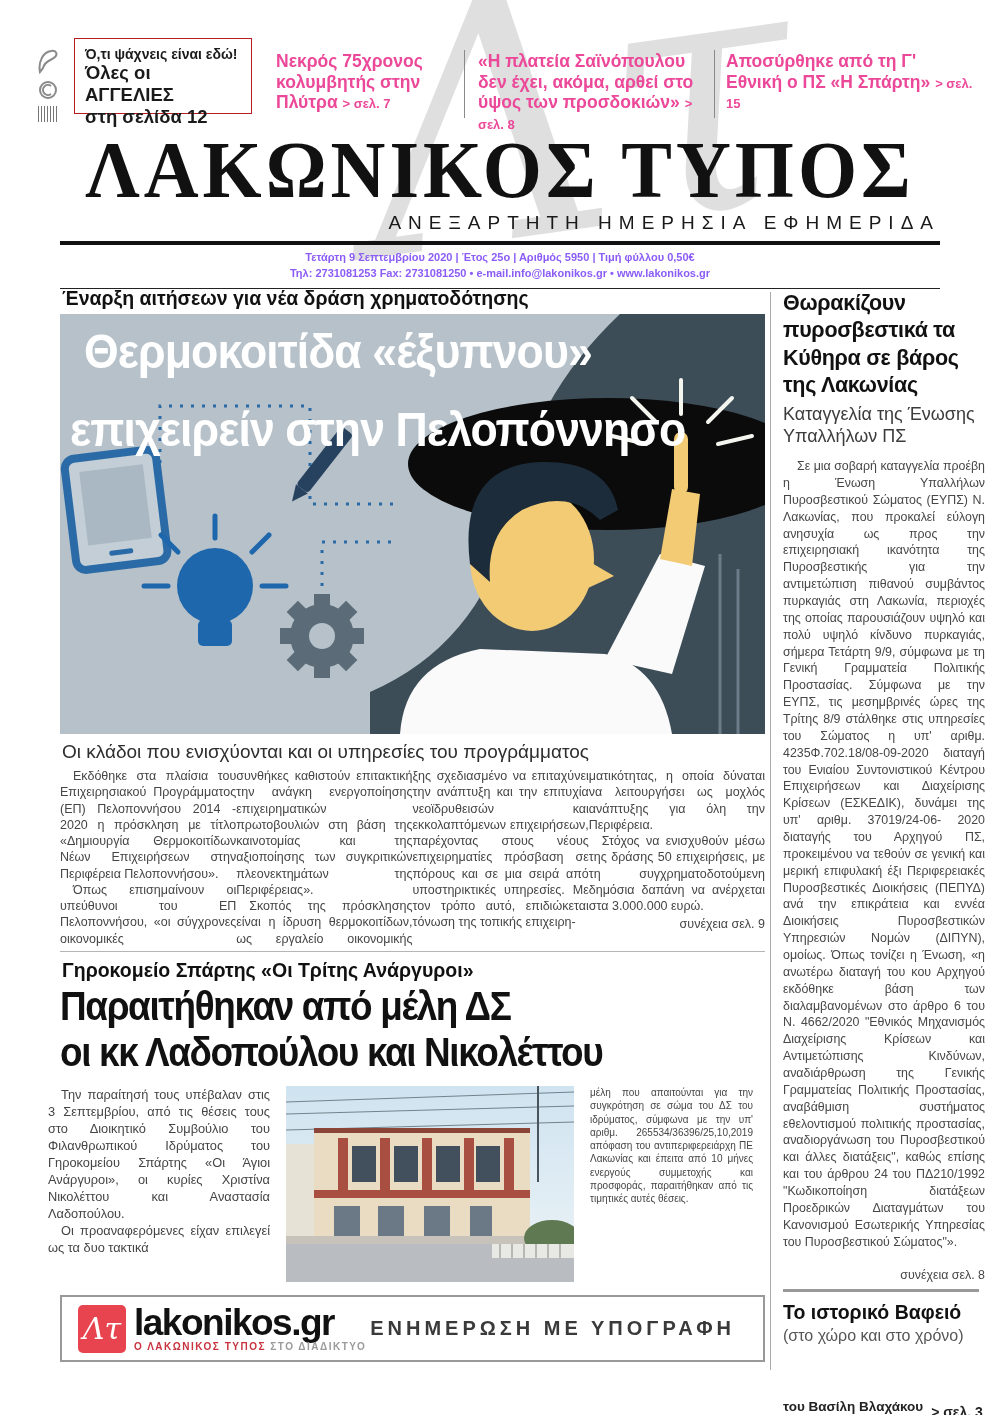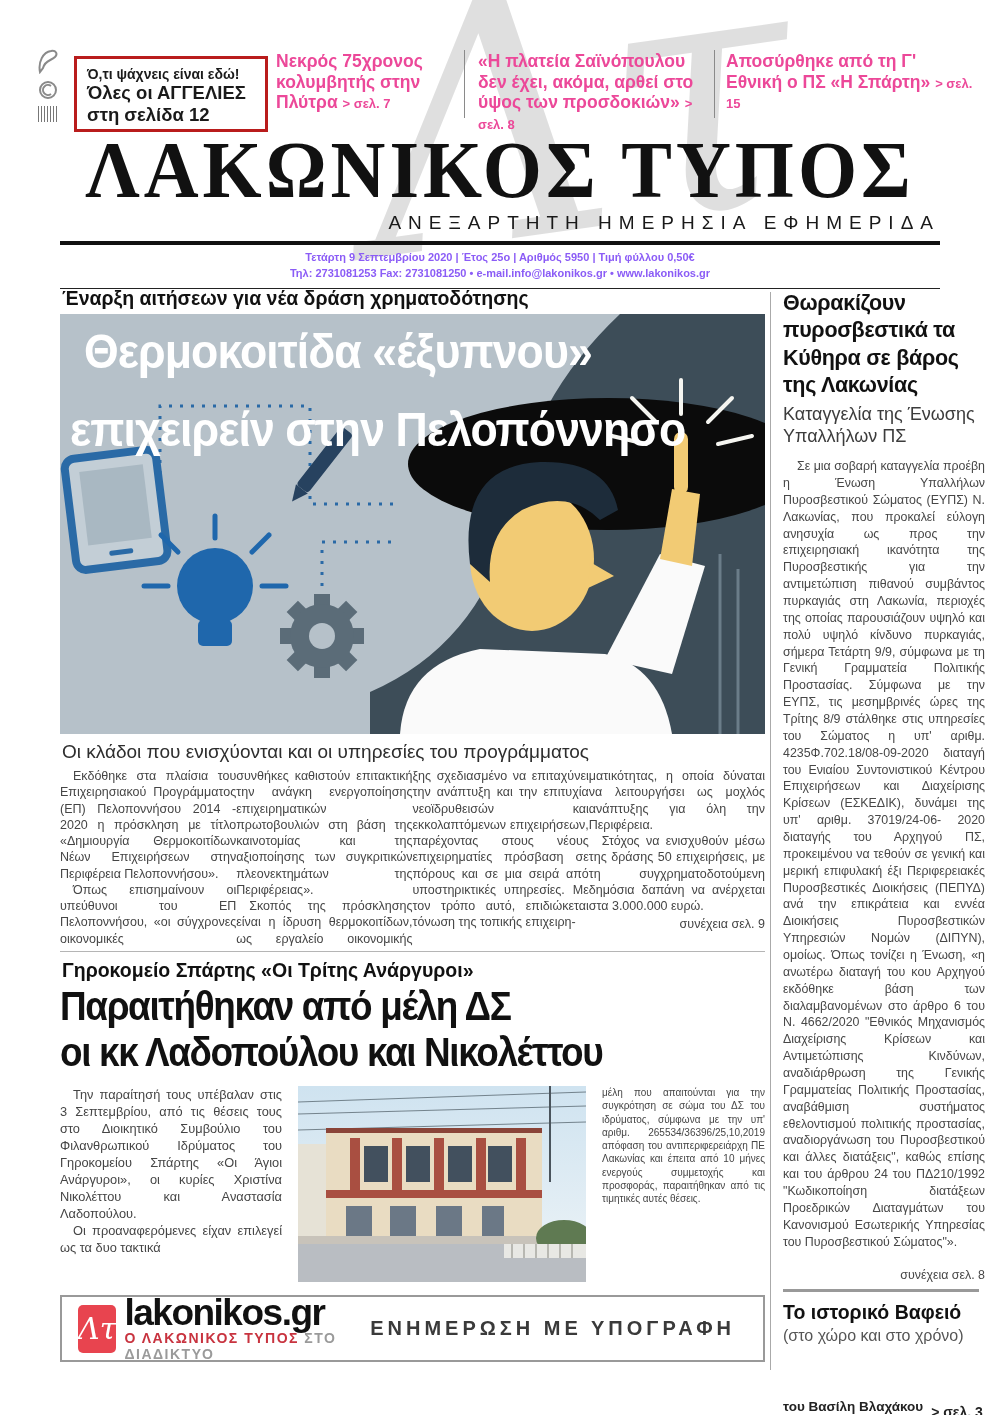--- a/index.html
+++ b/index.html
@@ -14,21 +14,21 @@
   .watermark {
     left:360px; top:-60px; font-family:"DejaVu Serif","Liberation Serif",serif;
     font-style:italic; font-size:340px; line-height:1; color:#000; opacity:0.12;
     transform:rotate(-8deg); z-index:0; pointer-events:none;
   }
   .z { z-index:2; }
 
   
   .elta { left:36px; top:48px; width:24px; display:flex; flex-direction:column; gap:6px; align-items:center; }
   .barcode { width:20px; height:16px; background:repeating-linear-gradient(90deg,#777 0 1px,transparent 1px 3px); }
-  .adbox { left:74px; top:56px; width:194px; height:76px; border:3px solid #b91c1c; padding:7px 10px; }
+  .adbox { left:74px; top:38px; width:178px; height:76px; border:1px solid #b91c1c; padding:7px 10px; }
   .adbox .l1 { font-size:14px; font-weight:700; }
   .adbox .l2, .adbox .l3 { font-size:18.5px; font-weight:700; line-height:1.2; }
   .teaser { font-size:17.5px; font-weight:700; line-height:1.18; color:#ec4899; }
   .teaser .pref { font-size:13px; }
   .t1 { left:276px; top:51px; width:178px; }
   .t2 { left:478px; top:51px; width:230px; }
   .t3 { left:726px; top:51px; width:248px; }
   .vd { width:1px; height:68px; background:#8a8a8a; top:50px; }
   .vd1 { left:464px; } .vd2 { left:714px; }
 
@@ -54,34 +54,34 @@
   .col { flex:1; font-size:12.5px; line-height:1.3; text-align:justify; color:#454545; }
   .col p { margin:0; }
   p.ind { text-indent:13px; }
   .cont { text-align:right; font-size:12.5px; color:#454545; margin-top:2px; }
   .rule-mid { left:60px; top:951px; width:705px; height:1px; background:#b5b5b5; }
 
   
   .k2 { left:62px; top:959px; }
   .headline2 { left:60px; top:983px; font-size:41px; font-weight:800; line-height:1.13;
     letter-spacing:-1.5px; color:#111; transform:scaleX(0.9); transform-origin:left top; white-space:nowrap; }
-  .s2body { left:60px; top:1086px; width:705px; height:198px; display:flex; gap:16px; overflow:hidden; }
+  .s2body { left:48px; top:1086px; width:705px; height:198px; display:flex; gap:16px; overflow:hidden; }
   .s2l { width:222px; font-size:12.8px; line-height:1.33; text-align:justify; color:#454545; }
   .s2photo { width:288px; height:196px; flex:none; }
   .s2r { flex:1; font-size:10px; line-height:1.33; text-align:justify; color:#454545; }
 
   
   .banner { left:60px; top:1295px; width:705px; height:67px; border:2px solid #999;
     display:flex; align-items:center; padding:0 28px 0 16px; }
   .logo { display:flex; align-items:center; gap:8px; }
   .logo-mark { width:48px; height:48px; background:#e8444f; border-radius:5px; color:#fff;
     font-family:"DejaVu Serif","Liberation Serif",serif; font-style:italic; font-size:30px;
     display:flex; align-items:center; justify-content:center; }
   .logo-text { font-size:37px; font-weight:800; letter-spacing:-1.5px; line-height:0.95; color:#111; }
-  .logo-tag { font-size:14px; letter-spacing:1.5px; margin-top:0; font-weight:700; }
+  .logo-tag { font-size:10px; letter-spacing:1.5px; margin-top:0; font-weight:700; }
   .tag1 { color:#c8333f; } .tag2 { color:#9a9a9a; }
   .slogan { margin-left:auto; font-size:20px; letter-spacing:4px; color:#3a3a3a; font-weight:600; white-space:nowrap; }
 
   
   .vdiv { left:770px; top:292px; width:1px; height:1078px; background:#aaa; }
   .sidebar { left:783px; top:290px; width:202px; height:992px; display:flex; flex-direction:column; }
   .sb-headline { font-size:21.5px; font-weight:700; line-height:1.27; letter-spacing:-0.3px; color:#111; }
   .sb-subhead { font-size:18px; color:#3c3c3c; line-height:1.22; margin-top:5px; }
   .sb-body { margin-top:10px; flex:1; overflow:hidden; font-size:12.4px; line-height:1.36;
     text-align:justify; color:#474747; text-indent:14px; }

